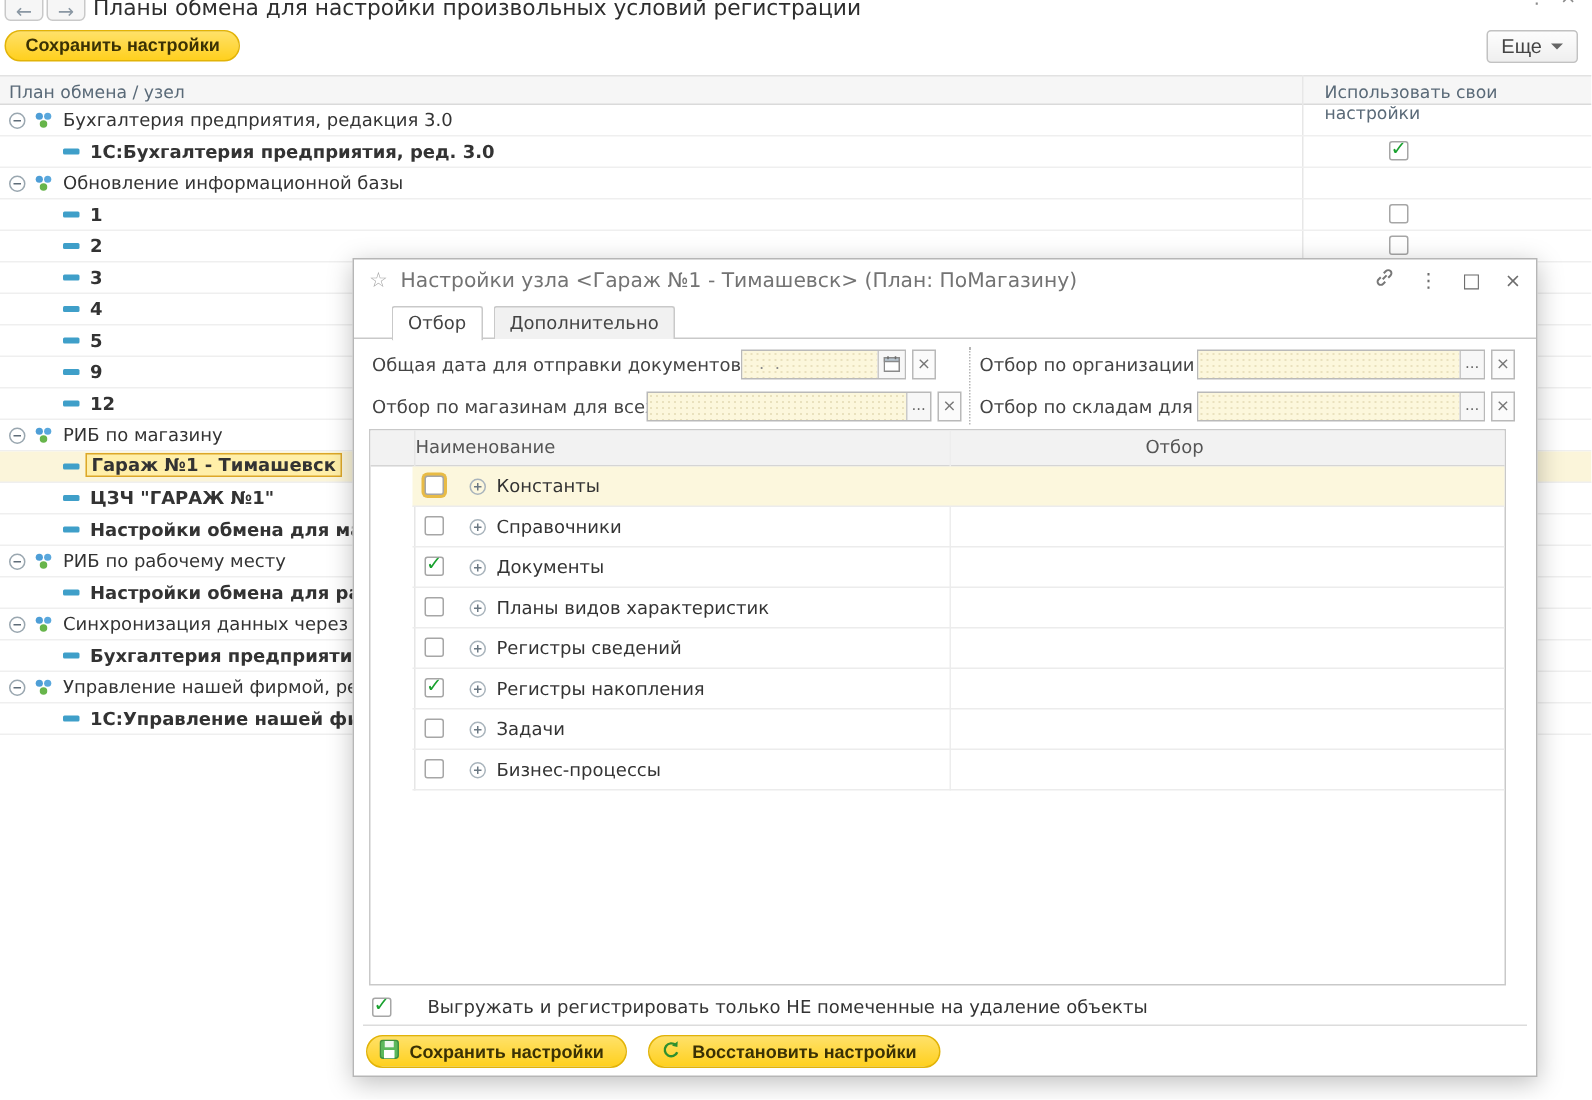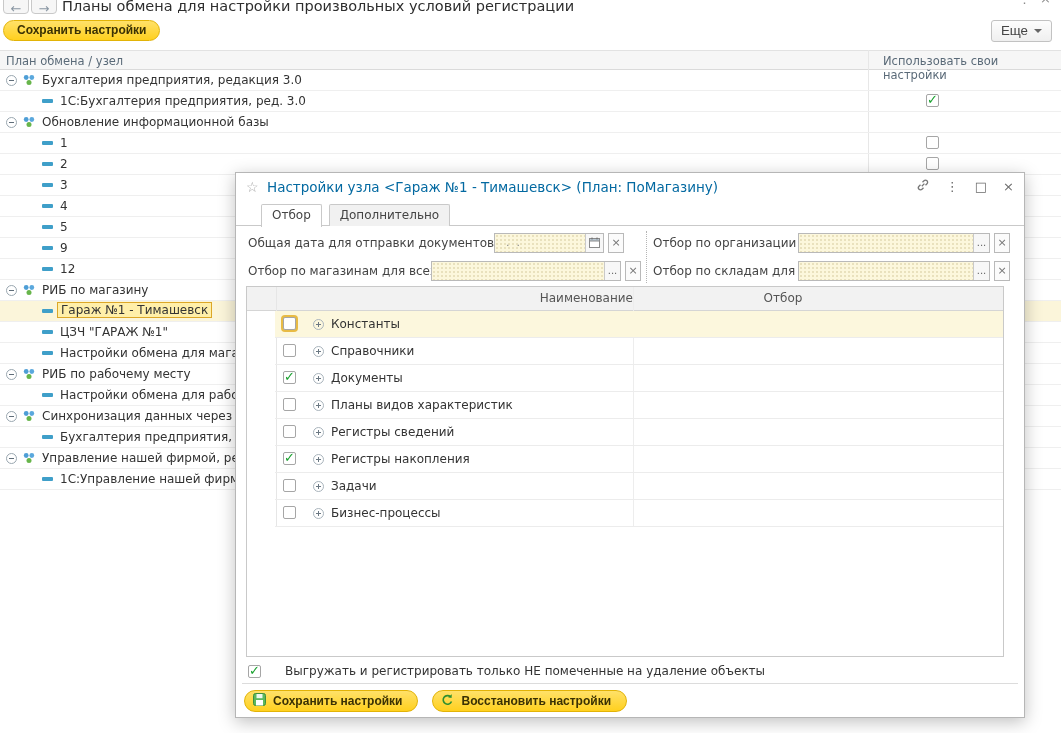--- a/index.html
+++ b/index.html
@@ -37,34 +37,34 @@
   
   .tree { position:absolute; top:70px; left:0; width:1061px; }
   .trow { position:relative; height:21px; border-bottom:1px solid #efefef; }
   .trow .tlabel { position:absolute; top:3px; white-space:nowrap; }
   .expander { position:absolute; left:6px; top:5px; width:11px; height:11px;
     border:1px solid #9aa7b0; border-radius:50%; background:#fff; }
   .expander::after { content:""; position:absolute; left:2px; right:2px; top:4px; height:1px; background:#5f6d79; }
   .gicon { position:absolute; left:22px; top:3px; width:14px; height:14px; }
   .trow.group .tlabel { left:42px; color:#333; }
   .dash { position:absolute; left:42px; top:8px; width:11px; height:4px; background:#3f9fc9; border-radius:1px; }
-  .trow.node .tlabel { left:60px; }
+  .trow.node .tlabel { left:60px;font-weight:bold; }
   .cb { display:inline-block; width:13px; height:13px; border:1px solid #a6a6a6; border-radius:2px;
     background:#fff; position:relative; }
   .cb.checked::after { content:"✓"; position:absolute; left:0px; top:-3px; color:#18a12e;
     font-size:13px; font-weight:bold; }
   .trow .cb { position:absolute; left:926px; top:3px; }
   .trow.selected { background:#fbf5da; }
   .trow.selected .tlabel { left:57px; top:1px; background:#ffefa9; border:1px solid #dca728; padding:0 3px; }
 
   
   .dialog { position:absolute; left:235px; top:172px; width:790px; height:546px; background:#fff;
     border:1px solid #b6b6b6; box-shadow:0 4px 16px rgba(0,0,0,.25); z-index:10; }
   .dlg-star { position:absolute; left:10px; top:6px; color:#a8a8a8; font-size:14px; }
-  .dlg-title { position:absolute; left:31px; top:6px; font-size:13.5px; color:#0369a1; white-space:nowrap; }
+  .dlg-title { position:absolute; left:31px; top:6px; font-size:13.5px; color:#737373; white-space:nowrap; }
   .dlg-controls { position:absolute; right:10px; top:5px; display:flex; gap:16px; color:#6d6d6d; align-items:center; }
   .dlg-controls span { font-size:13px; line-height:16px; }
   .dlg-tabs { position:absolute; left:0; top:30px; width:100%; height:23px; border-bottom:1px solid #c9c9c9; padding-left:25px; }
   .tab { display:inline-block; height:22px; line-height:21px; padding:0 10px; border:1px solid #c9c9c9;
     border-bottom:none; margin-right:3px; background:#f1f1f1; color:#444; border-radius:2px 2px 0 0;
     position:relative; top:1px; }
   .tab.active { background:#fff; height:23px; z-index:2; }
 
   .fld-label { position:absolute; color:#444; white-space:nowrap; }
   .form-sep { position:absolute; left:410px; top:58px; height:52px; border-left:1px dotted #b5b5b5; }
@@ -72,21 +72,21 @@
   .ifield { flex:1; background:#fcf7dc; background-image:radial-gradient(#e9e1bd 1px, transparent 1px);
     background-size:4px 4px; color:#8a8a8a; line-height:18px; padding:0 4px; white-space:pre; font-size:11px; }
   .dots-btn { width:16px; border-left:1px solid #c9c9c9; background:#f7f7f7; text-align:center;
     line-height:17px; color:#666; font-size:10px; }
   .cal-btn { width:18px; border-left:1px solid #c9c9c9; background:#f7f7f7; text-align:center; padding-top:3px; }
   .xbtn { position:absolute; width:16px; height:20px; border:1px solid #b9b9b9; background:#fbfbfb;
     text-align:center; line-height:17px; color:#777; font-size:11px; }
 
   .dtable { position:absolute; left:10px; top:113px; width:758px; height:371px; border:1px solid #c9c9c9; background:#fff; }
   .dt-header { height:24px; background:#f2f2f2; border-bottom:1px solid #d5d5d5; position:relative; color:#555; }
-  .h-name { position:absolute; left:30px; width:356px; text-align:right; top:4px; }
+  .h-name { position:absolute; left:30px; width:356px; text-align:left; top:4px; }
   .h-otb { position:absolute; left:386px; width:300px; text-align:center; top:4px; }
   .vline { position:absolute; top:0; width:1px; height:240px; background:#e6e6e6; }
   .vl-1 { left:29px; } .vl-2 { left:386px; background:#ededed; }
   .dt-row { position:relative; height:27px; border-bottom:1px solid #ececec;margin-left:28px; }
   .dt-row.selected { background:#fcf7dd; }
   .dt-row .cb { position:absolute; left:8px; top:6px; }
   .dt-row.selected .cb { box-shadow:0 0 0 2px #e8bb45; }
   .plus { position:absolute; left:38px; top:8px; width:11px; height:11px; border:1px solid #a9b4bc; border-radius:50%; }
   .plus::after { content:""; position:absolute; left:2px; right:2px; top:4px; height:1px; background:#6b7883; }
   .plus::before { content:""; position:absolute; top:2px; bottom:2px; left:4px; width:1px; background:#6b7883; }

